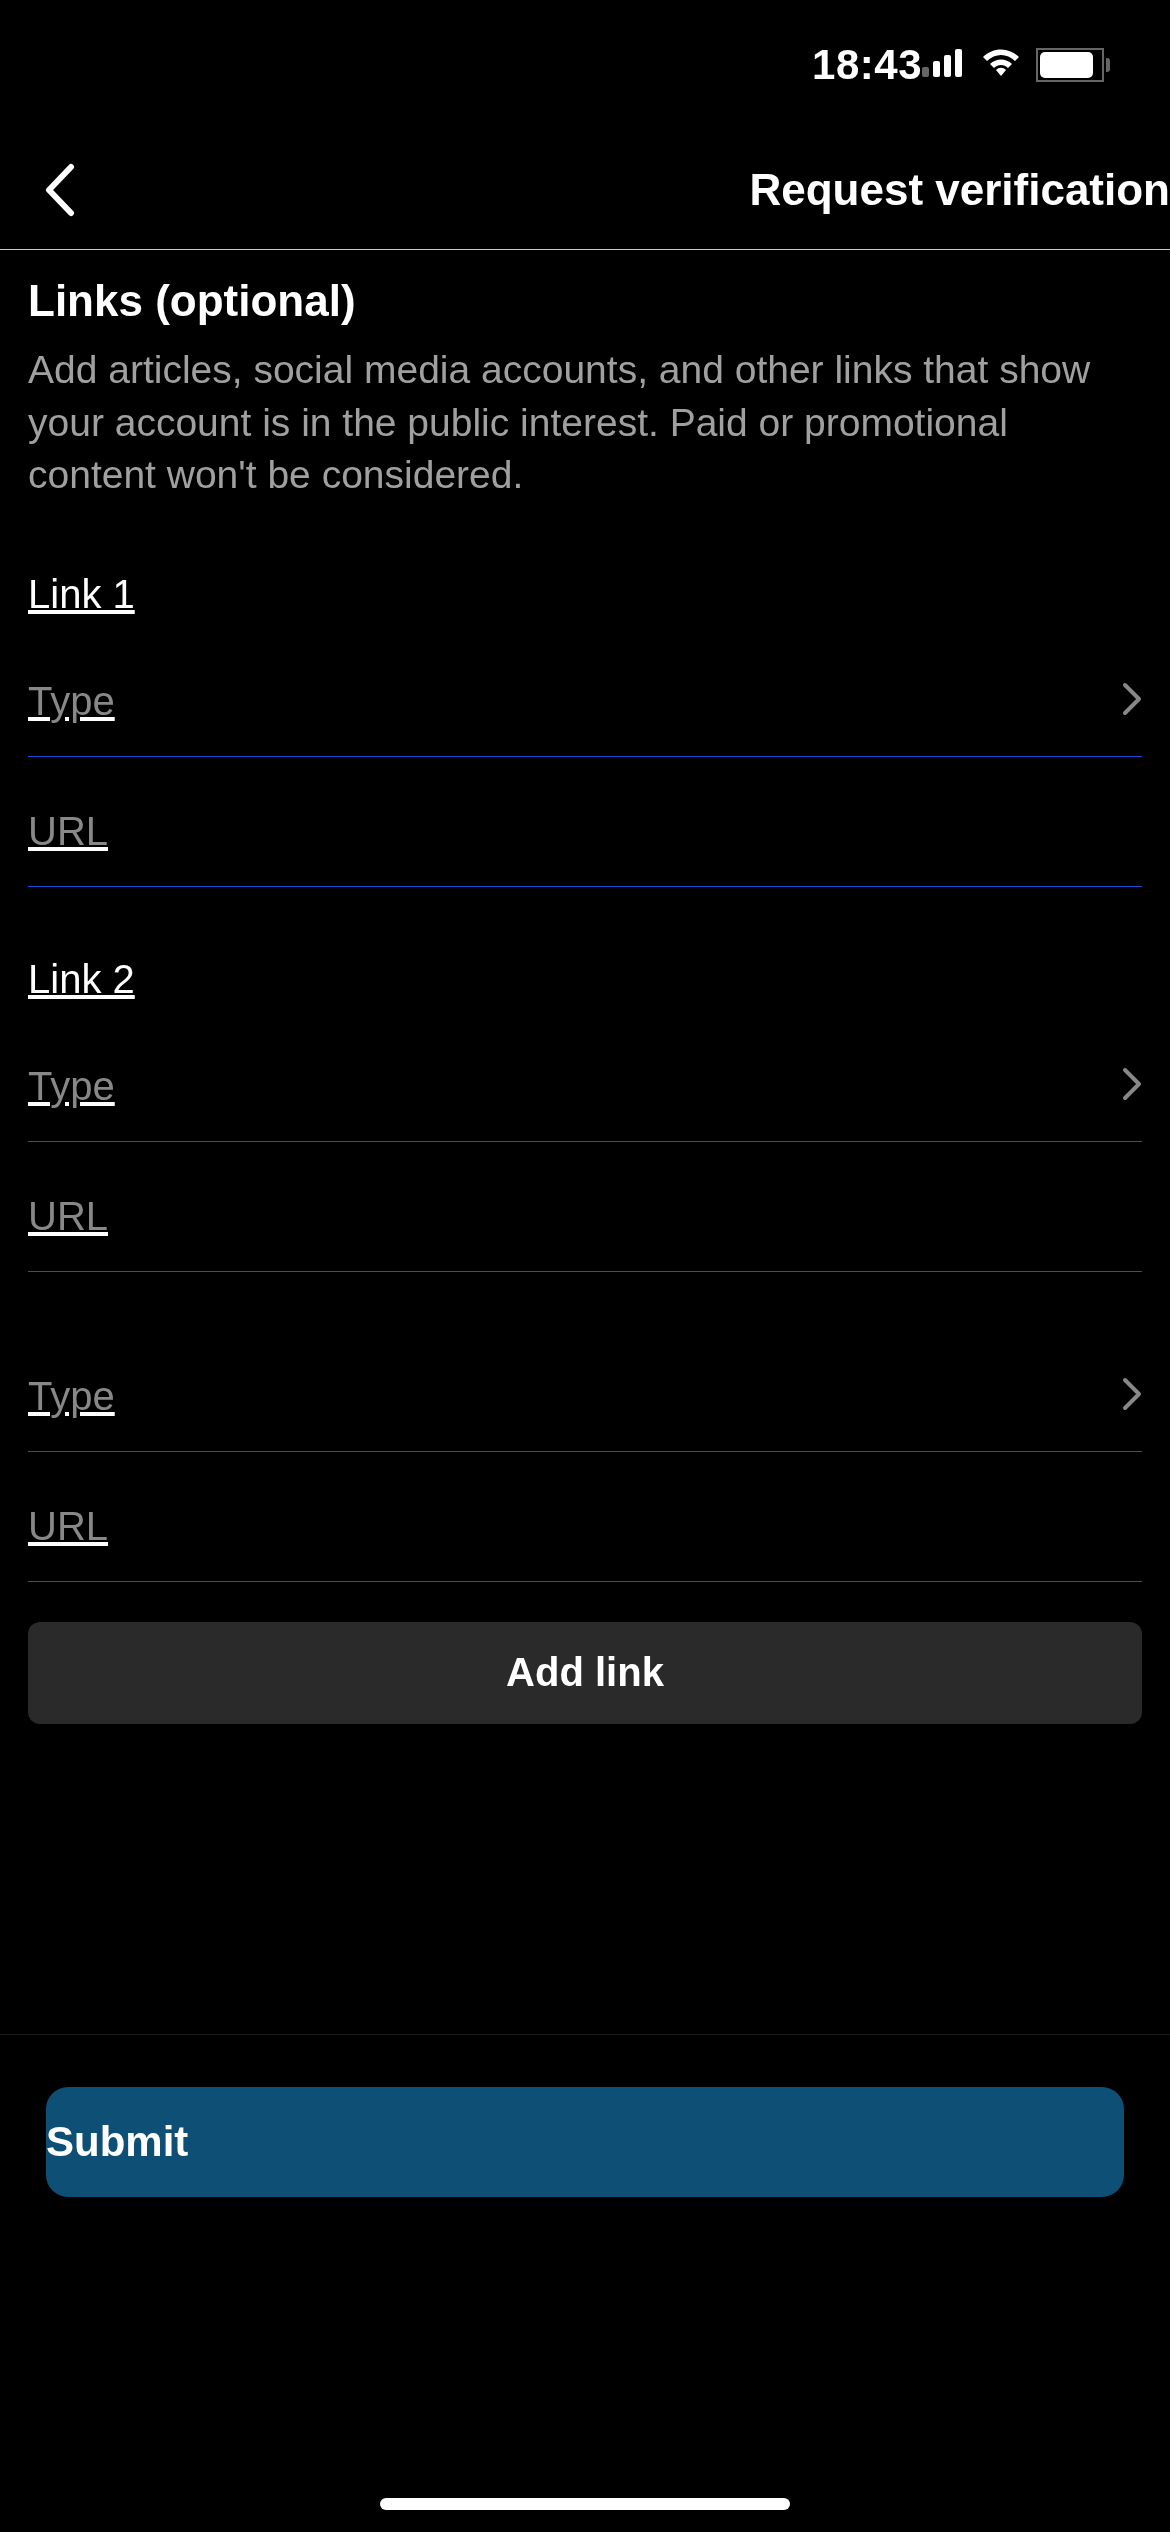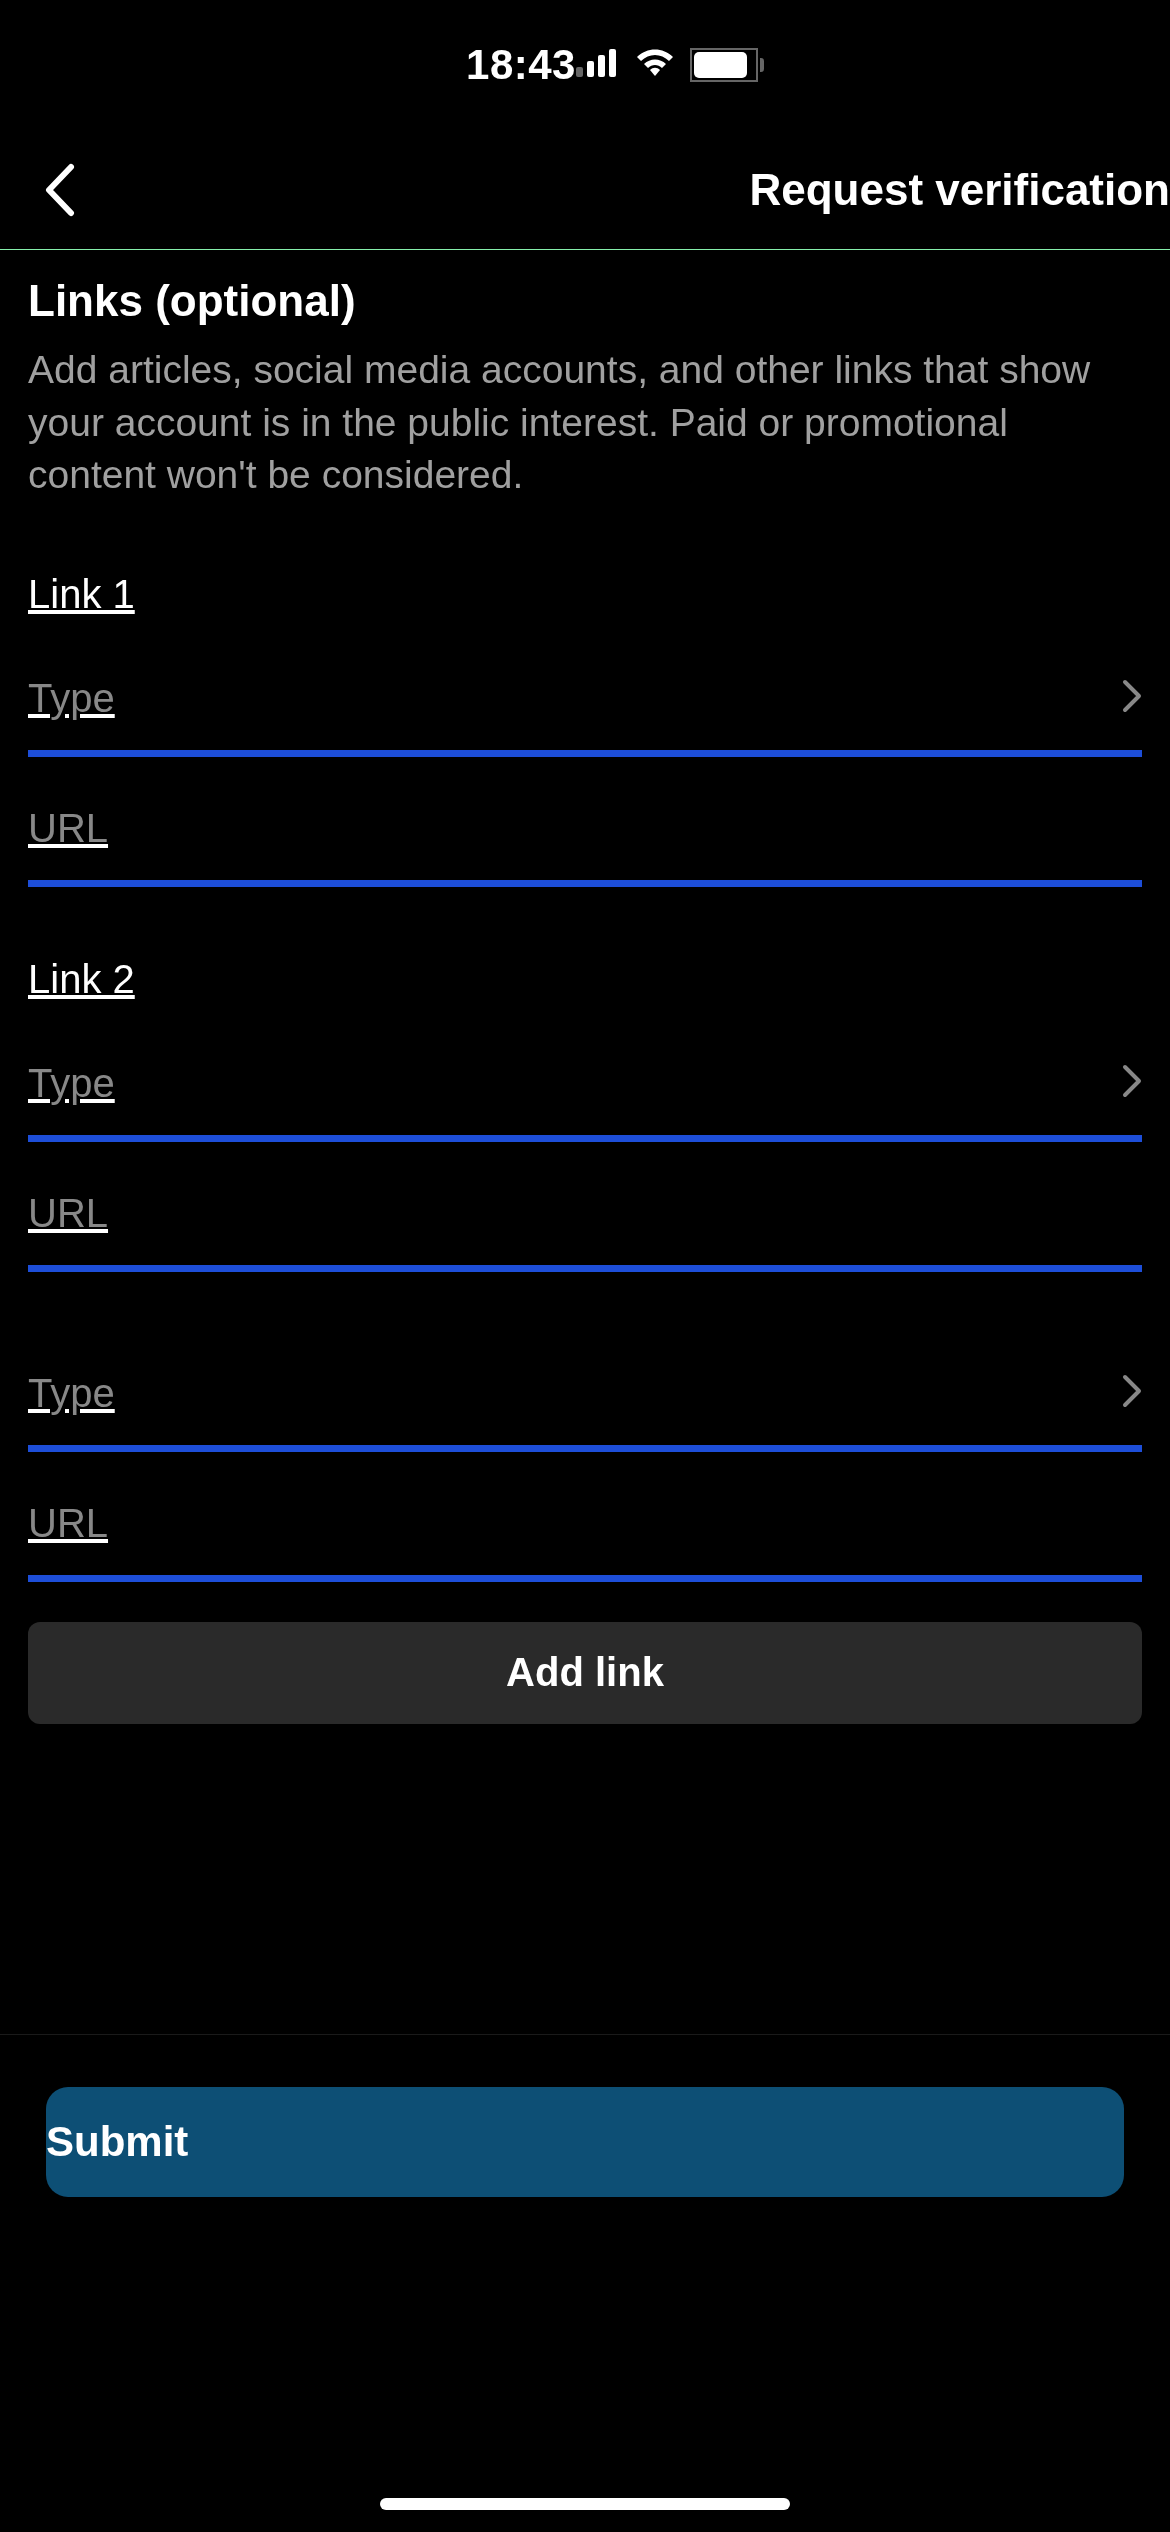--- a/index.html
+++ b/index.html
@@ -13,21 +13,21 @@
       height: 2532px;
       background: #000;
       color: #fff;
       font-family: -apple-system, BlinkMacSystemFont, "Helvetica Neue", sans-serif;
       overflow: hidden;
       position: relative;
     }
     
     .status-bar {
       display: flex;
-      justify-content: center;
+      justify-content: flex-end;
       align-items: center;
       height: 130px;
       padding: 0 60px 0 120px;
     }
     .status-time {
       font-size: 42px;
       font-weight: 600;
       letter-spacing: 0.5px;
     }
     .status-icons {
@@ -121,21 +121,21 @@
     .link-label {
       font-size: 40px;
       font-weight: 400;
       color: #fff;
     }
     .field-row {
       display: flex;
       align-items: center;
       justify-content: space-between;
       height: 110px;
-      border-bottom: 7px solid #1d4ed8;
+      border-bottom: 1px solid #1d4ed8;
       margin-top: 30px;
     }
     .field-placeholder {
       font-size: 40px;
       color: #888;
     }
     .chevron-right {
       color: #888;
     }
     .url-row {

